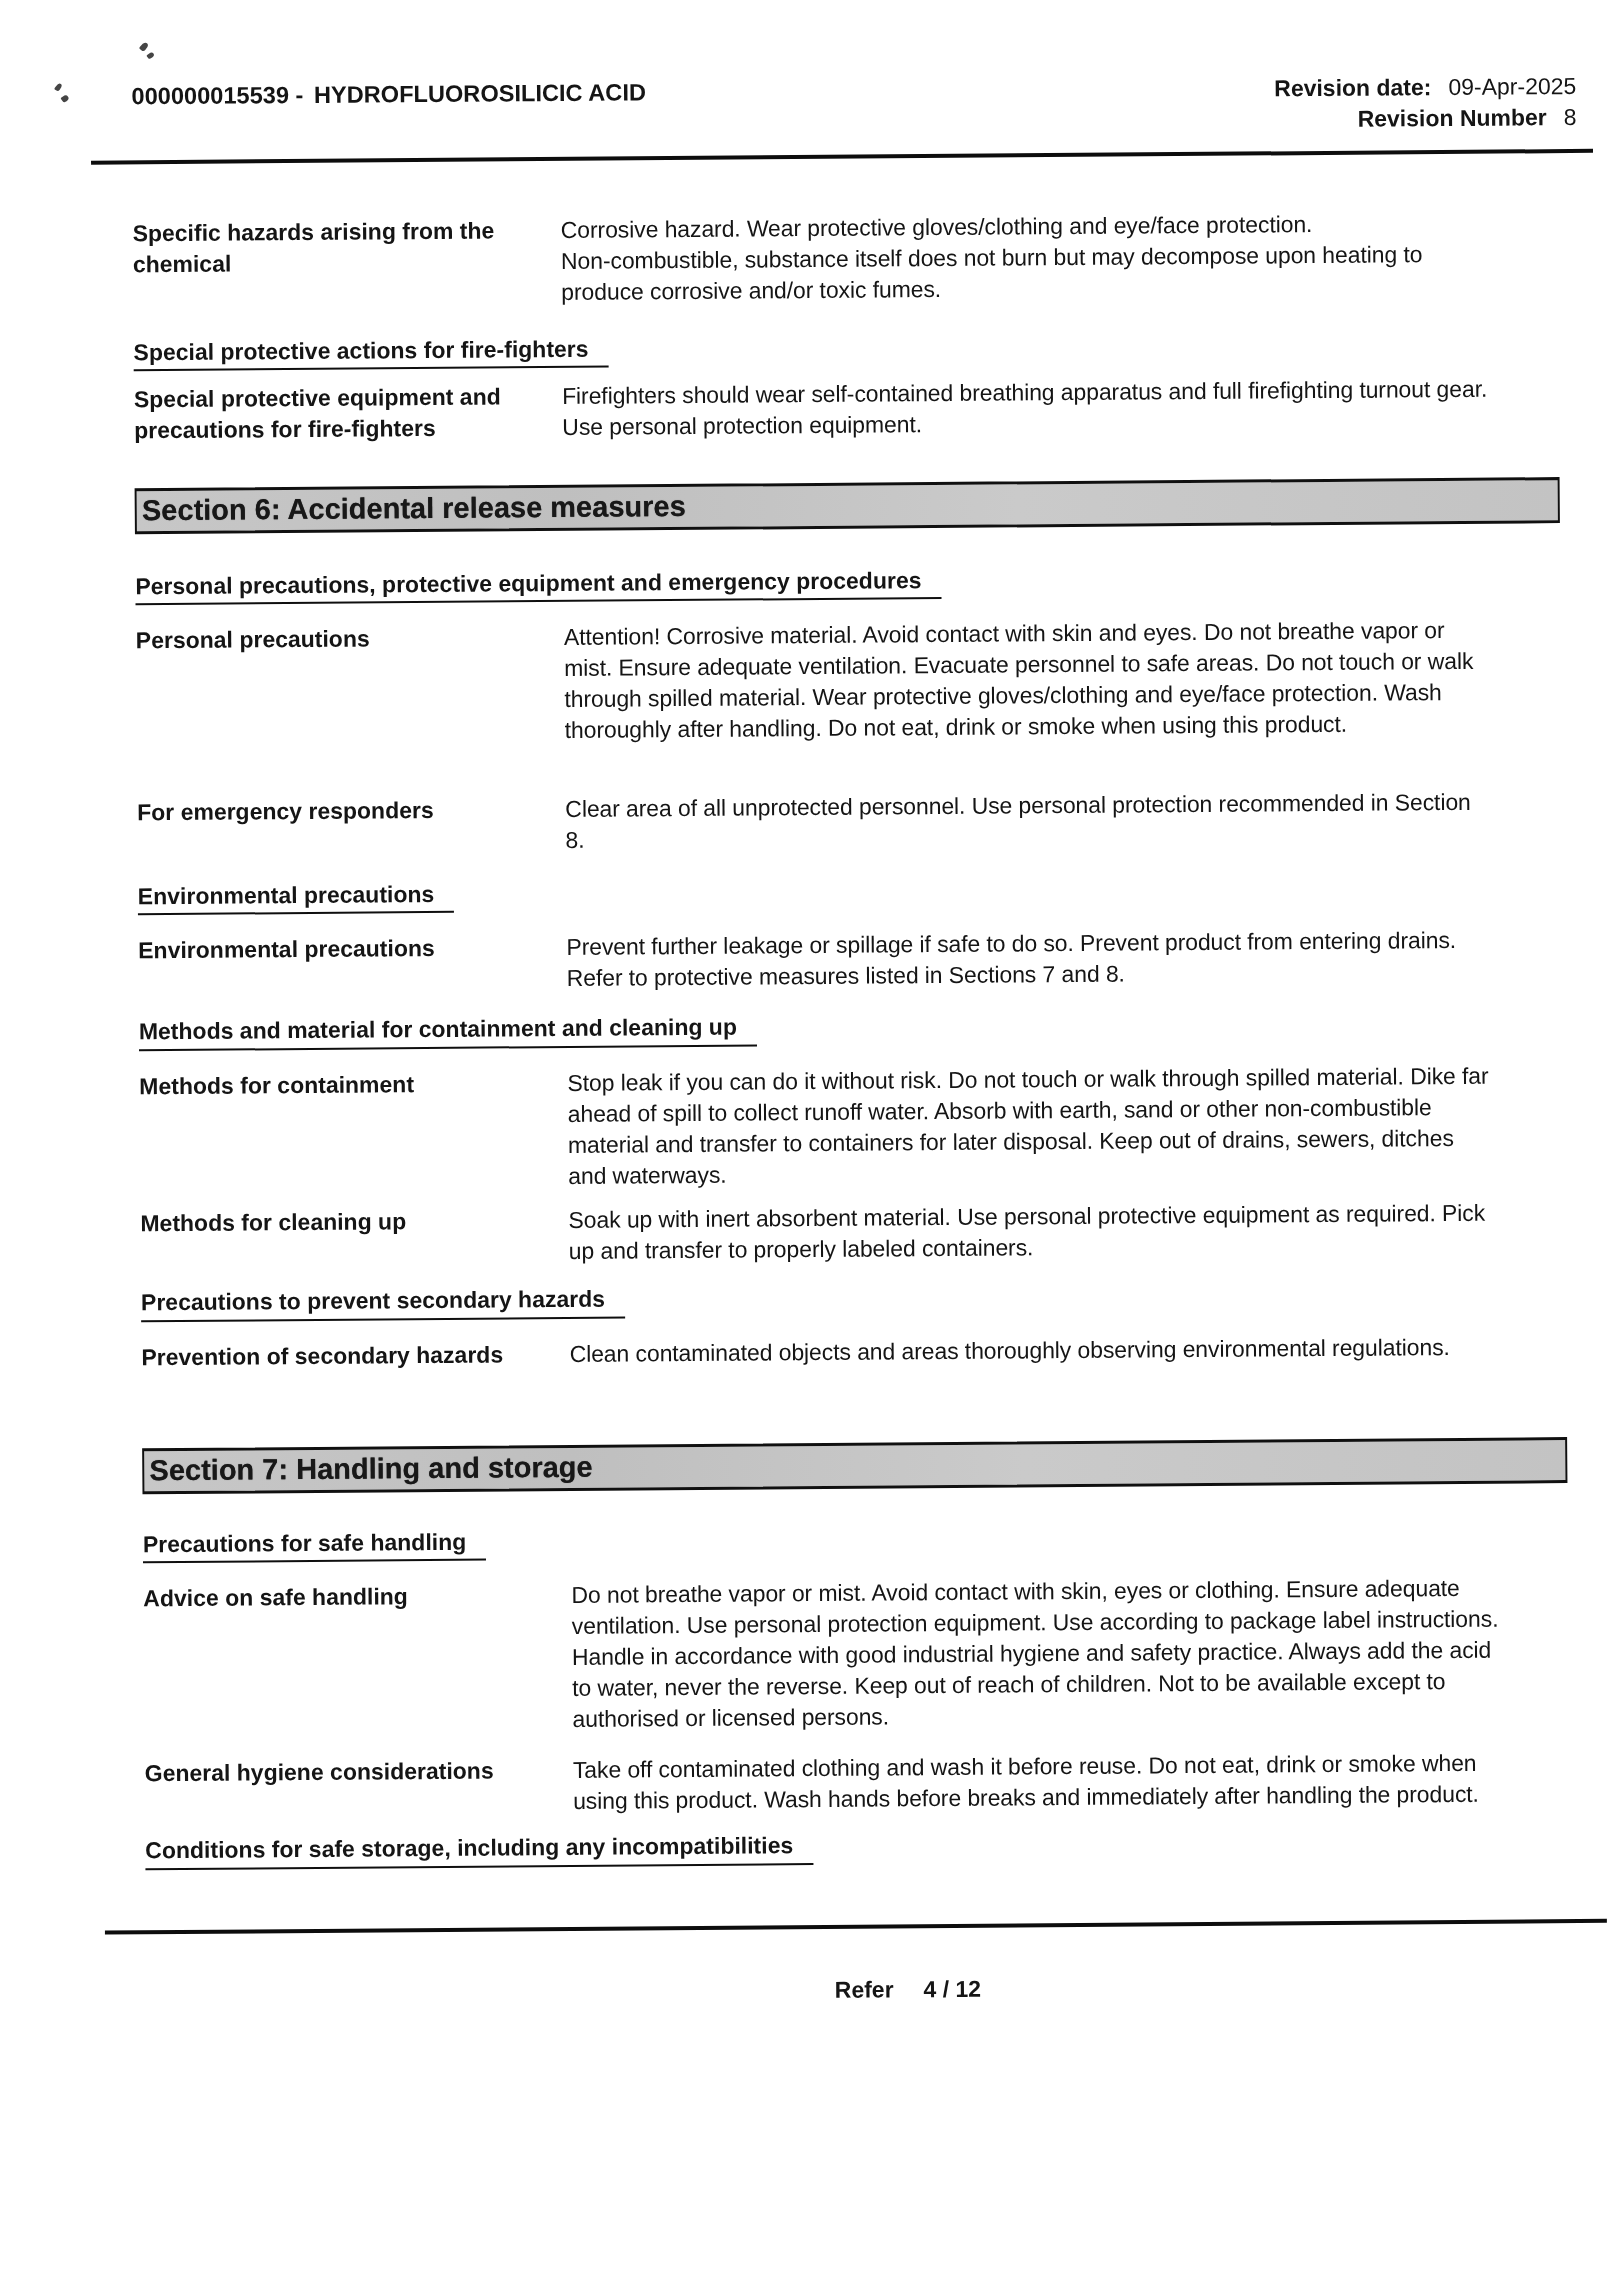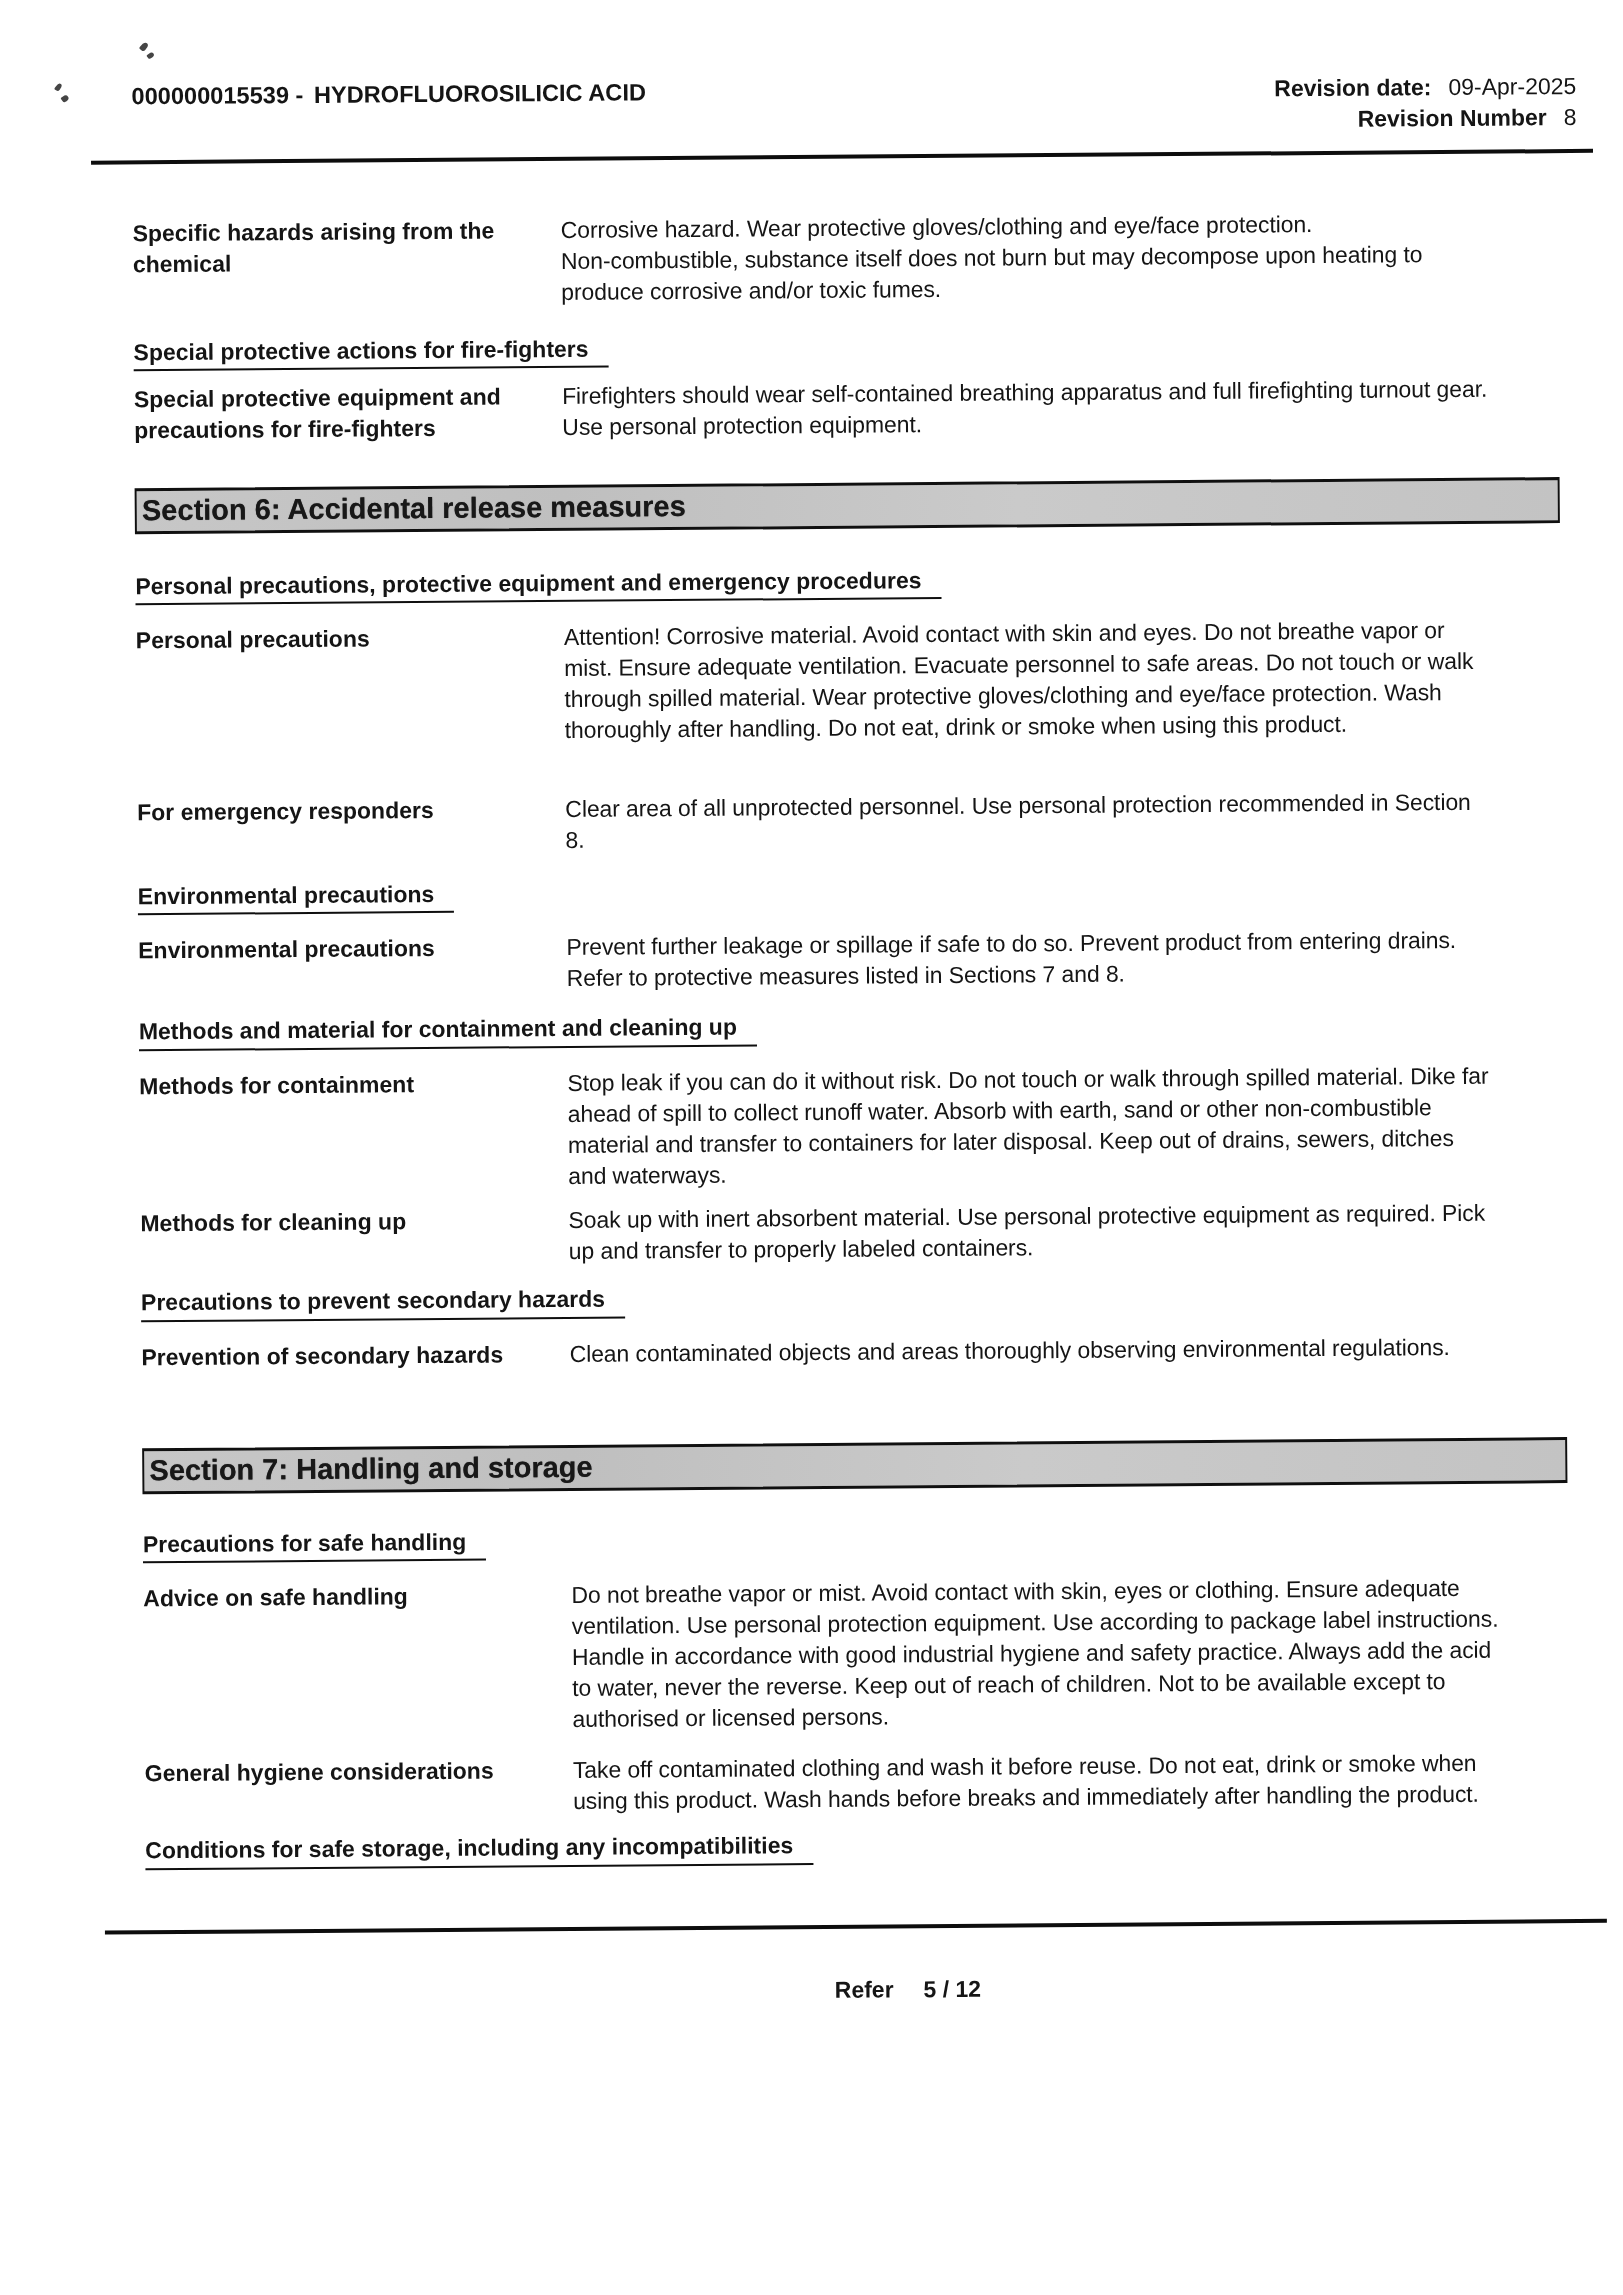--- a/index.html
+++ b/index.html
@@ -275,19 +275,19 @@
     </div>
 
     <div class="subhead m-h-storage">
       <span>Conditions for safe storage, including any incompatibilities</span>
     </div>
 
     <div class="rule rule2"></div>
 
     <div class="footer">
       <span class="footer-inner">
-        <span>Refer</span><span class="pv">5 / 12</span>
+        <span>Refer</span><span class="pv">4 / 12</span>
       </span>
     </div>
 
   </div>
 </div>
 
 
 </body></html>

